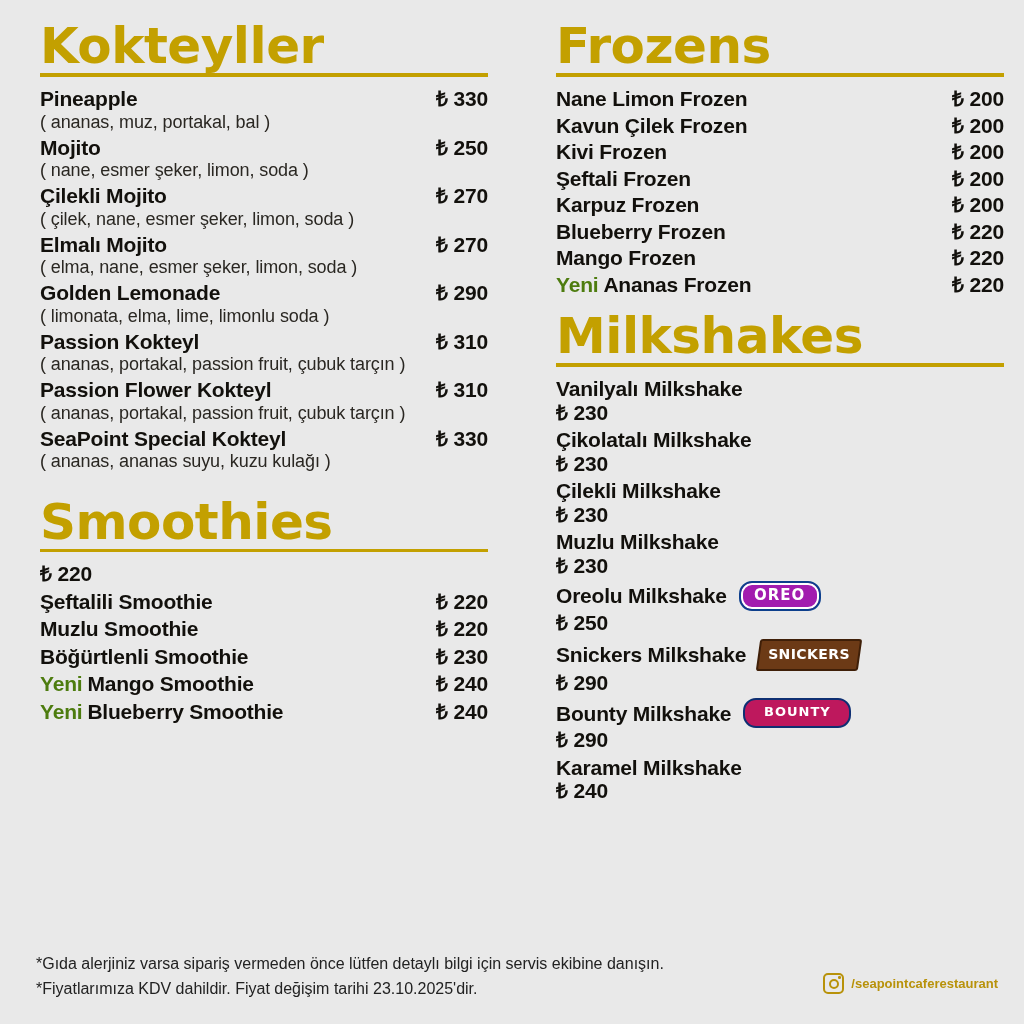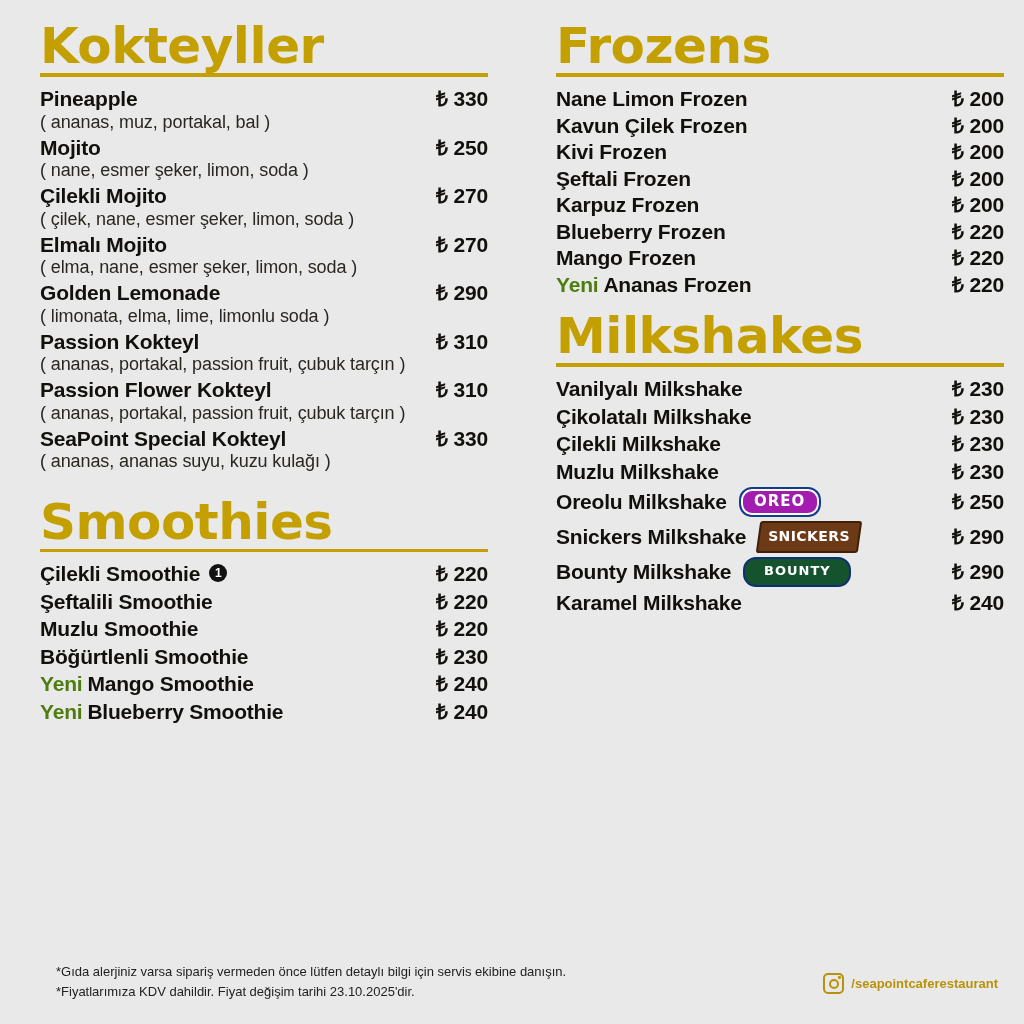--- a/index.html
+++ b/index.html
@@ -98,21 +98,21 @@
     margin-left: 4px;
     position: relative;
     top: -1px;
   }
 
   
   .kokteyller .row { margin-top: 0; }
   .frozens .row { margin-top: 3px; }
   .frozens .name, .frozens .price { font-size: 21px; }
   .smoothies .row { margin-top: 4px; }
-  .milkshakes .row { margin-top: 4px; }
+  .milkshakes .row { margin-top: 4px; flex-direction: column; }
 
   .sec-smoothies { margin-top: 26px; }
   .sec-milkshakes { margin-top: 16px; }
   .sec-frozens .section-title { font-size: 50px; }
 
   .name-with-logo {
     display: flex;
     align-items: center;
     gap: 12px;
   }
@@ -146,37 +146,37 @@
     font-weight: bold;
     font-size: 14px;
     letter-spacing: 0.4px;
     text-align: center;
     line-height: 26px;
     border-radius: 3px;
   }
   .logo-snickers span { display: inline-block; transform: skewX(8deg); color: #fff; }
   .logo-bounty {
     width: 104px; height: 26px;
-    background: #14532d;
+    background: #be185d;
     border: 2px solid #0e2f72;
     border-radius: 13px;
     color: #fff;
     font-family: "DejaVu Sans", sans-serif;
     font-weight: bold;
     font-size: 13px;
     letter-spacing: 1px;
     text-align: center;
     line-height: 23px;
   }
 
   .footer {
     position: absolute;
-    left: 56px;
+    left: 36px;
     bottom: 22px;
-    font-size: 13px;
+    font-size: 16px;
     color: #222;
     line-height: 1.55;
   }
   .social {
     position: absolute;
     right: 26px;
     bottom: 30px;
     display: flex;
     align-items: center;
     gap: 7px;
@@ -286,24 +286,20 @@
 
         </div>
       </div>
 
       <div class="section sec-smoothies">
         <h2 class="section-title">Smoothies</h2>
         <div class="section-rule thin"></div>
         <div class="items smoothies">
 
           <div class="row">
-            <div class="name">
-              <span>Çilekli Smoothie</span>
-              <span class="badge-one">1</span>
-            </div>
             <div class="price">₺ 220</div>
           </div>
 
           <div class="row">
             <div class="name">Şeftalili Smoothie</div>
             <div class="price">₺ 220</div>
           </div>
 
           <div class="row">
             <div class="name">Muzlu Smoothie</div>

